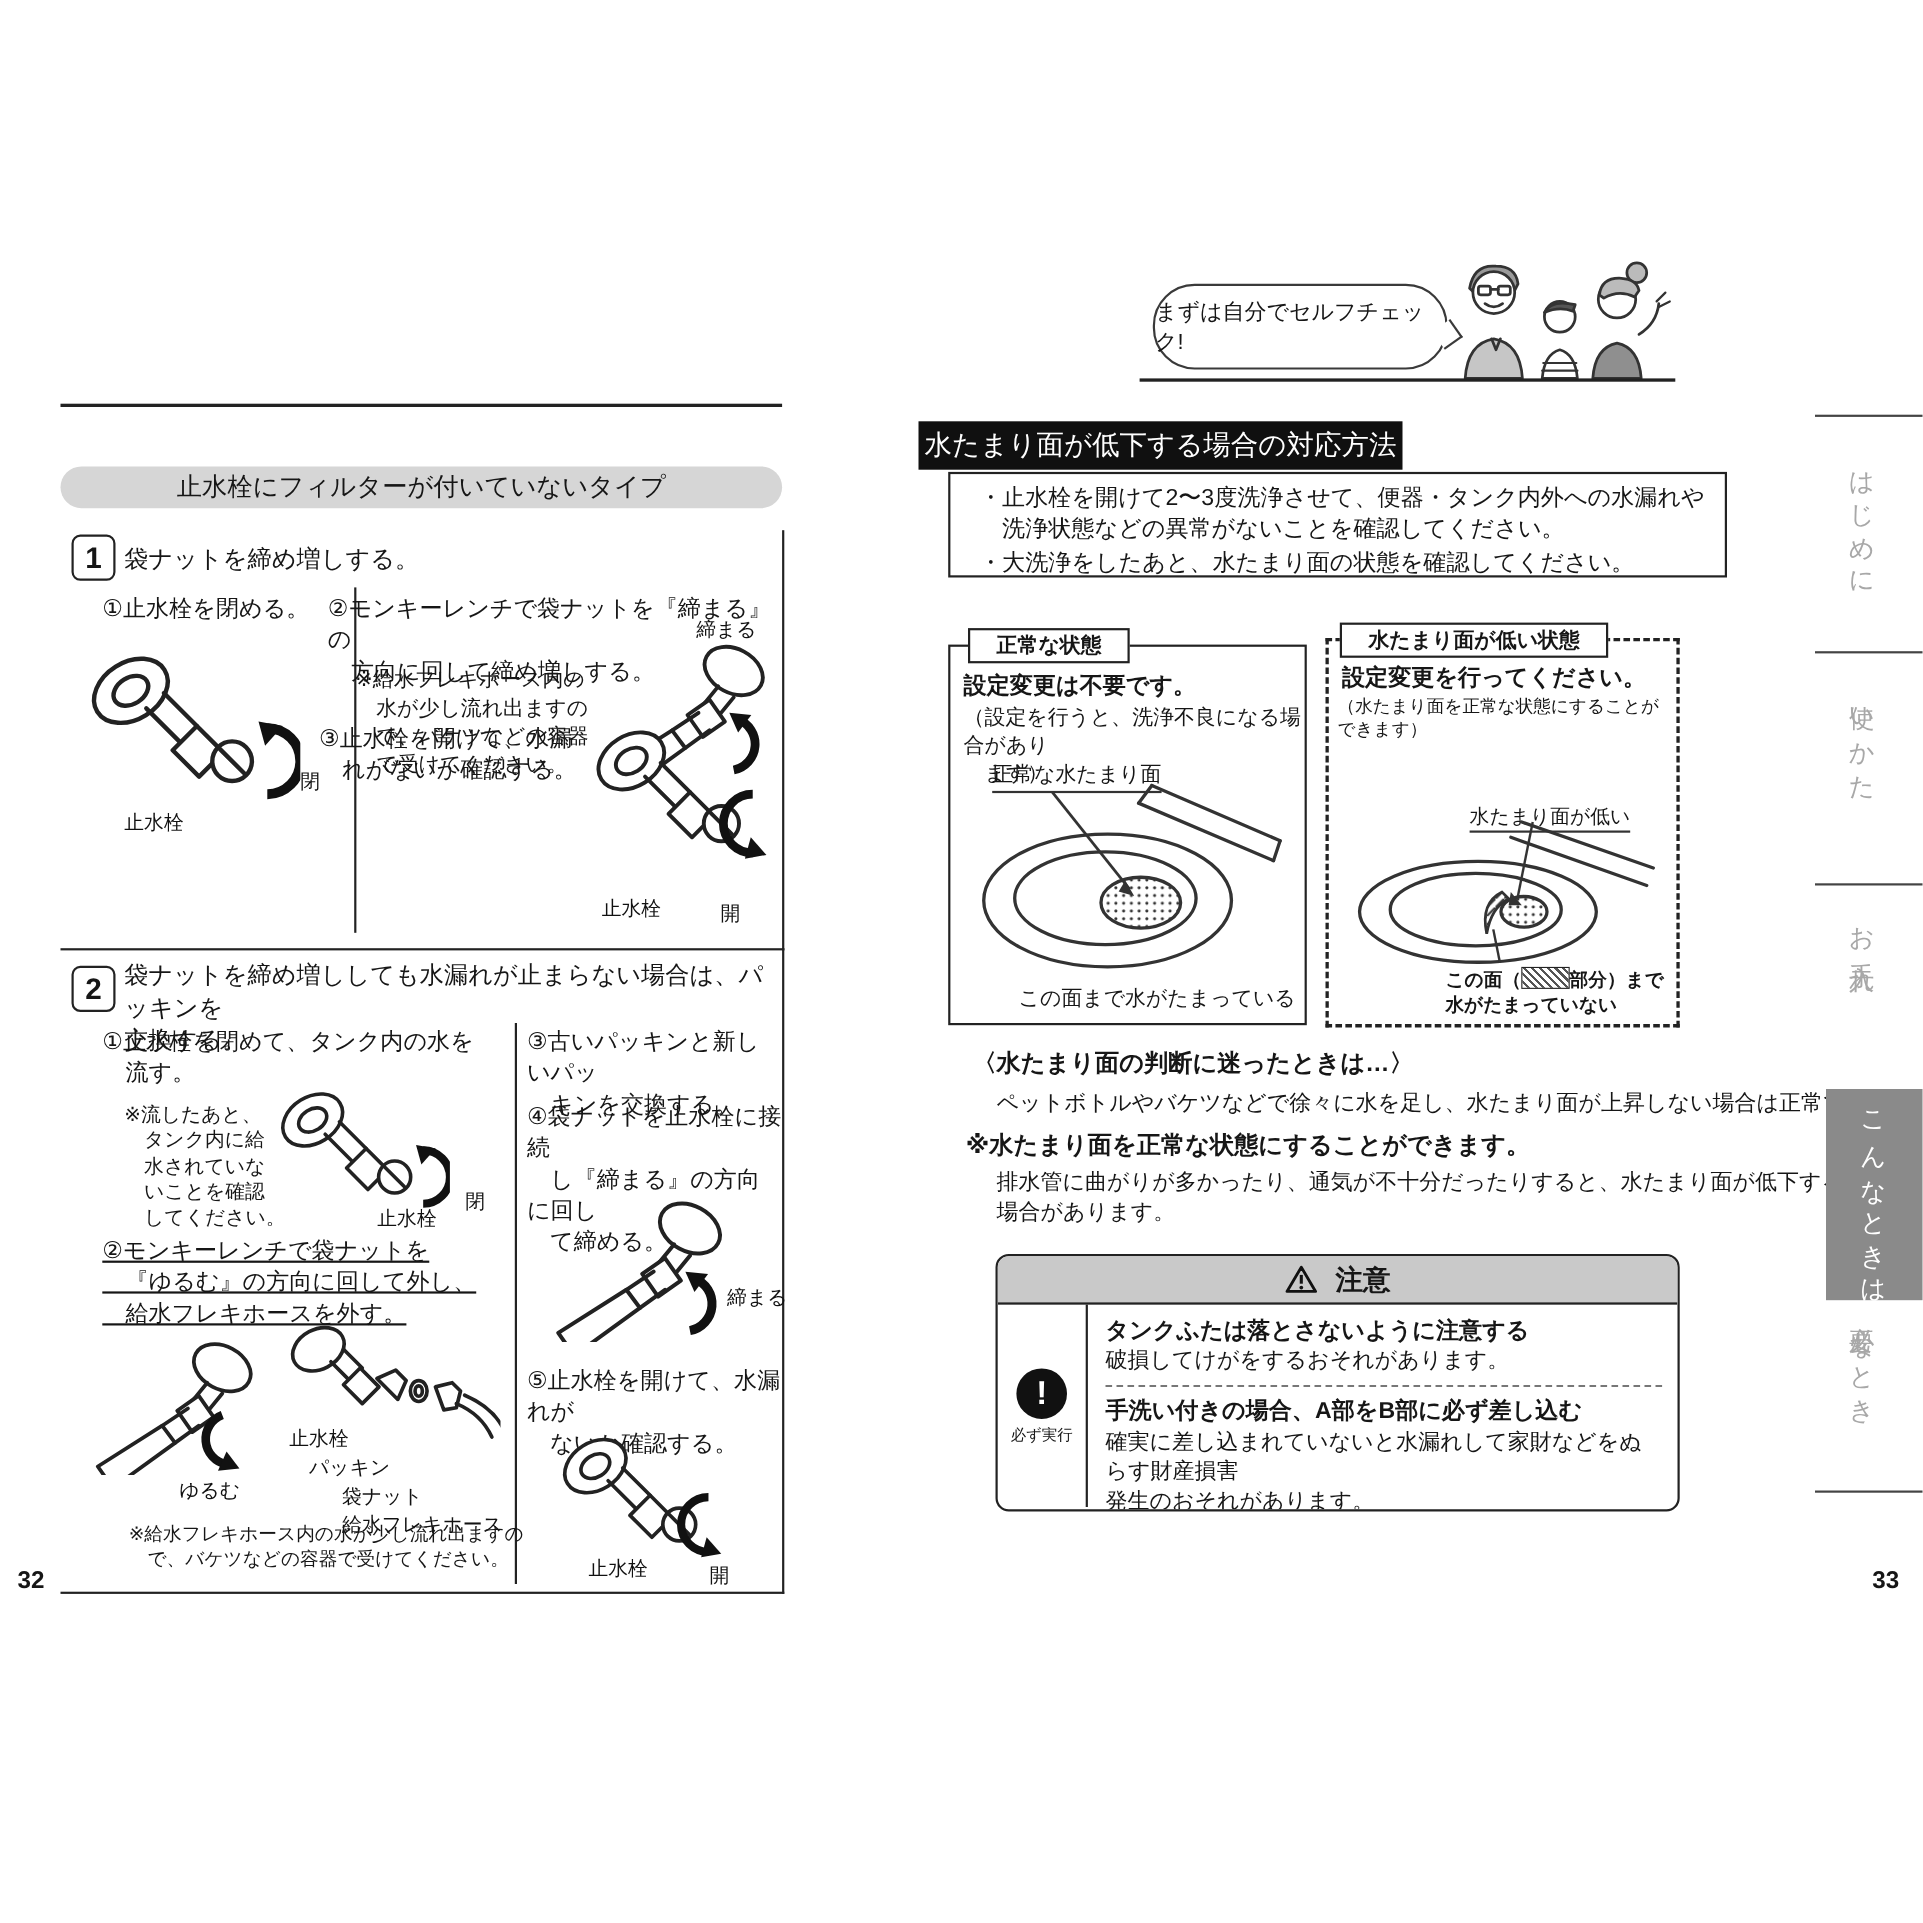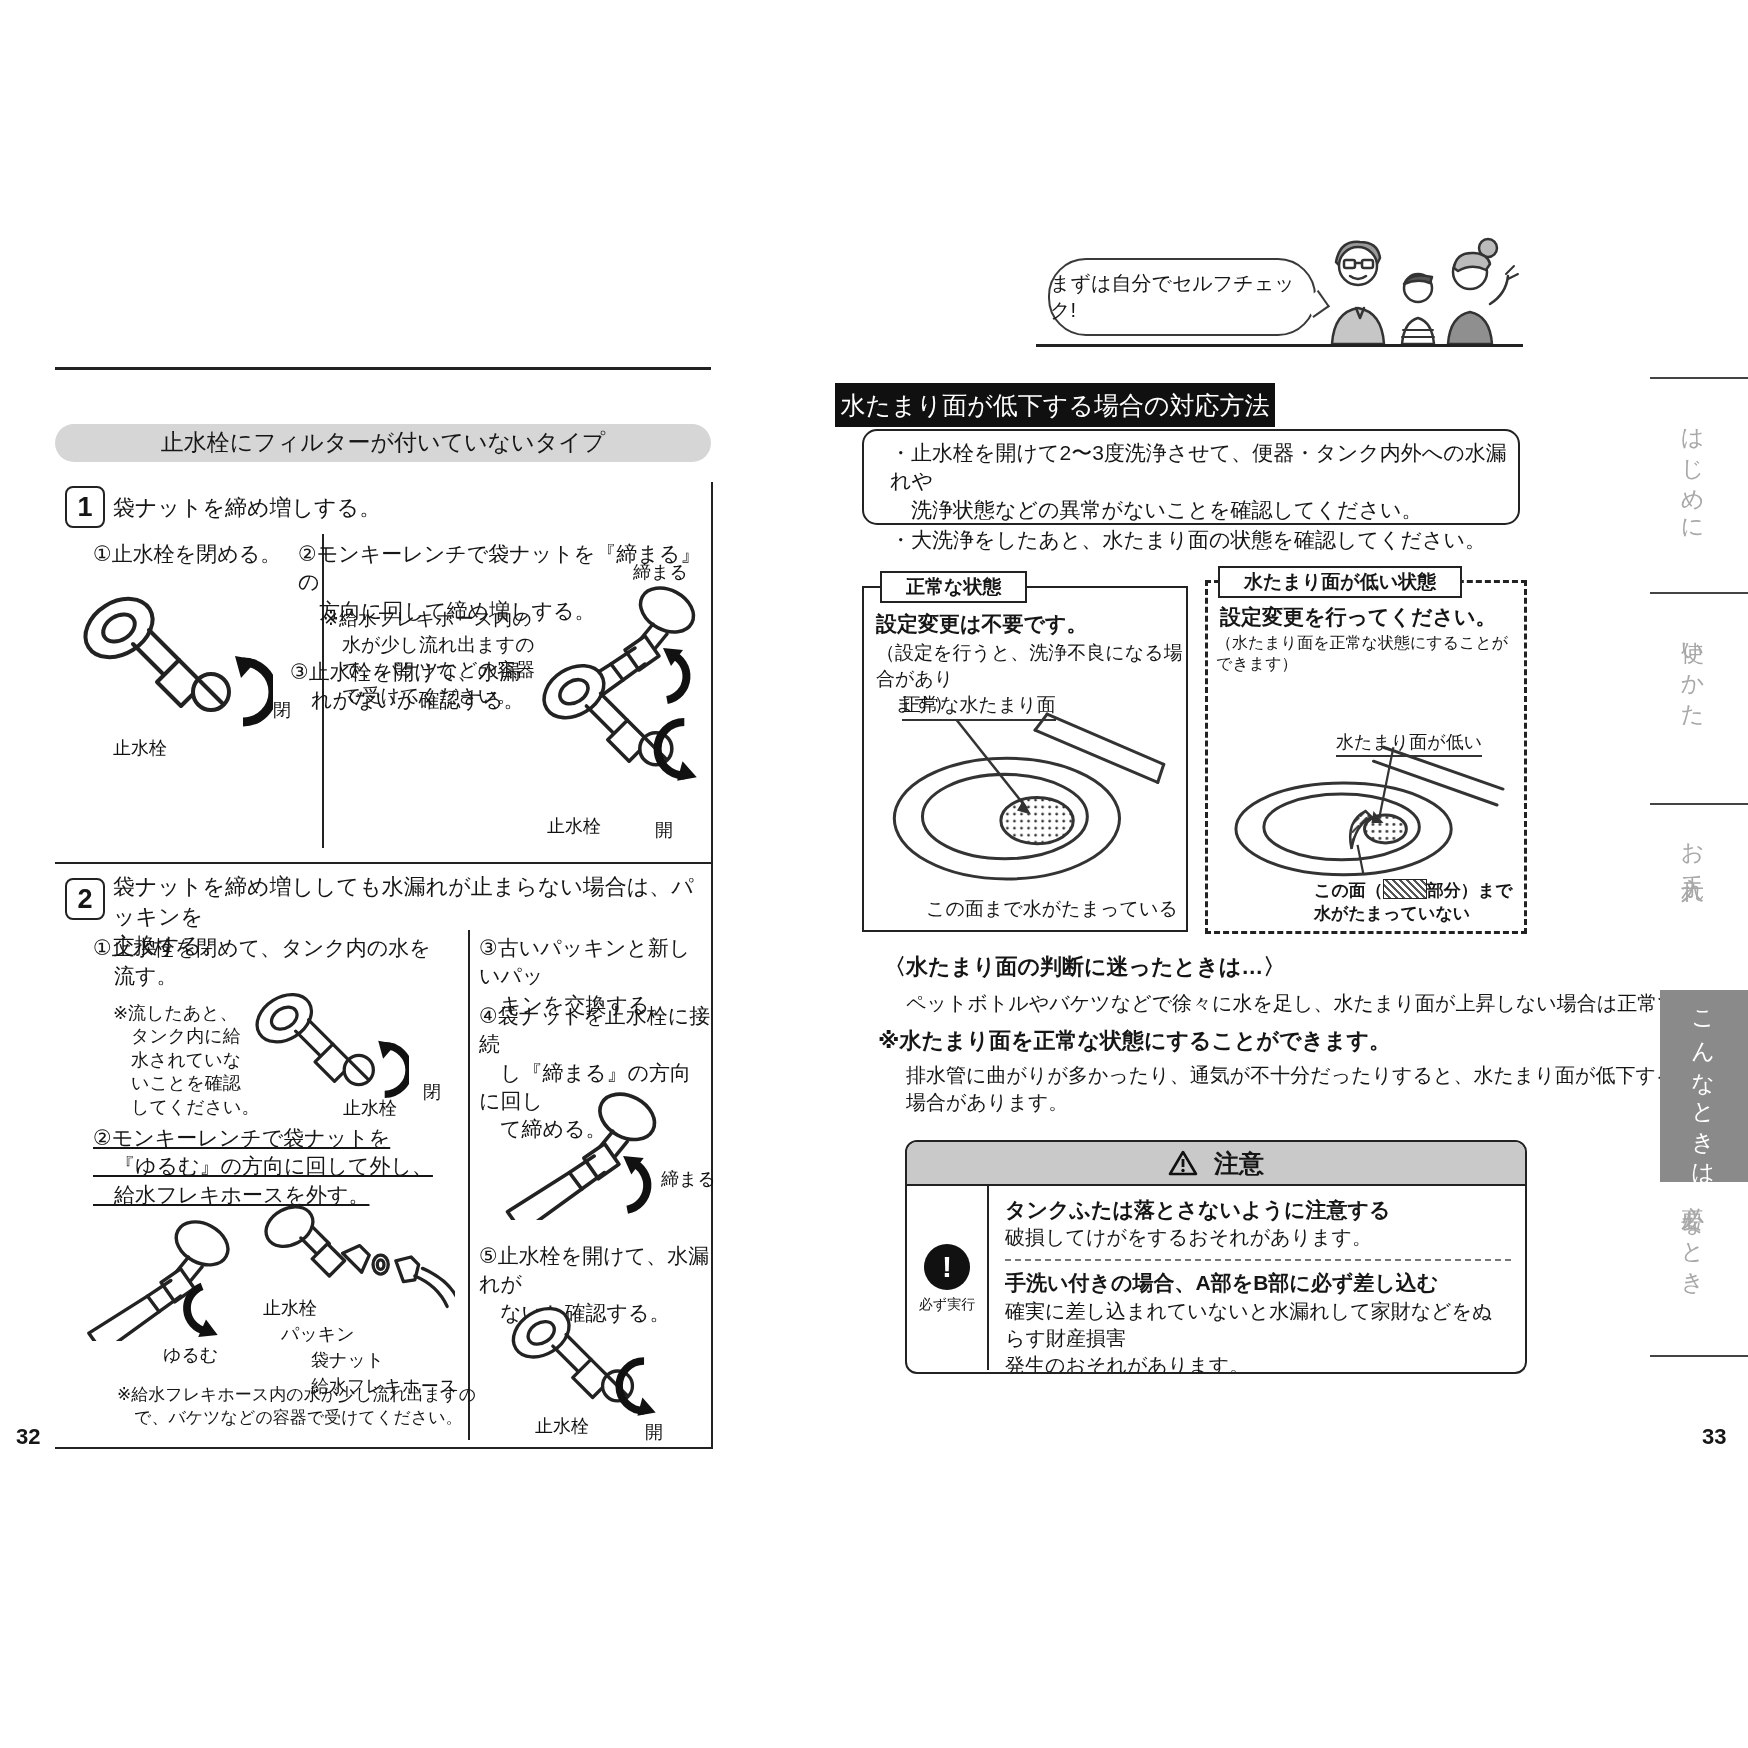--- a/index.html
+++ b/index.html
@@ -278,21 +278,21 @@
       </svg>
       <span class="ilabel t17" style="left:32px;top:116px;">止水栓</span>
       <span class="ilabel t17" style="left:142px;top:122px;">開</span>
     </div>
   </div>
 
   <div class="abs blackbar t25" style="left:835px;top:383px;width:440px;height:44px;text-align:center;">
     <span>水たまり面が低下する場合の対応方法</span>
   </div>
 
-  <div class="abs bulletbox" style="left:862px;top:429px;width:658px;height:96px;padding:8px 0 0 26px;box-sizing:border-box;border-radius:15px;">
+  <div class="abs bulletbox" style="left:862px;top:429px;width:708px;height:96px;padding:8px 0 0 26px;box-sizing:border-box;">
     <p class="t21 pre" style="margin:0 0 2px 0;">・止水栓を開けて2〜3度洗浄させて、便器・タンク内外への水漏れや
 　洗浄状態などの異常がないことを確認してください。</p>
     <p class="t21 pre" style="margin:0;">・大洗浄をしたあと、水たまり面の状態を確認してください。</p>
   </div>
 
   <div class="abs cmpbox cmp-solid" style="left:862px;top:586px;width:322px;height:342px;">
     <div class="tag" style="left:16px;top:-17px;">正常な状態</div>
     <div class="abs b t21" style="left:12px;top:22px;">設定変更は不要です。</div>
     <div class="abs t19 pre" style="left:12px;top:52px;">（設定を行うと、洗浄不良になる場合があり
 　ます）</div>

